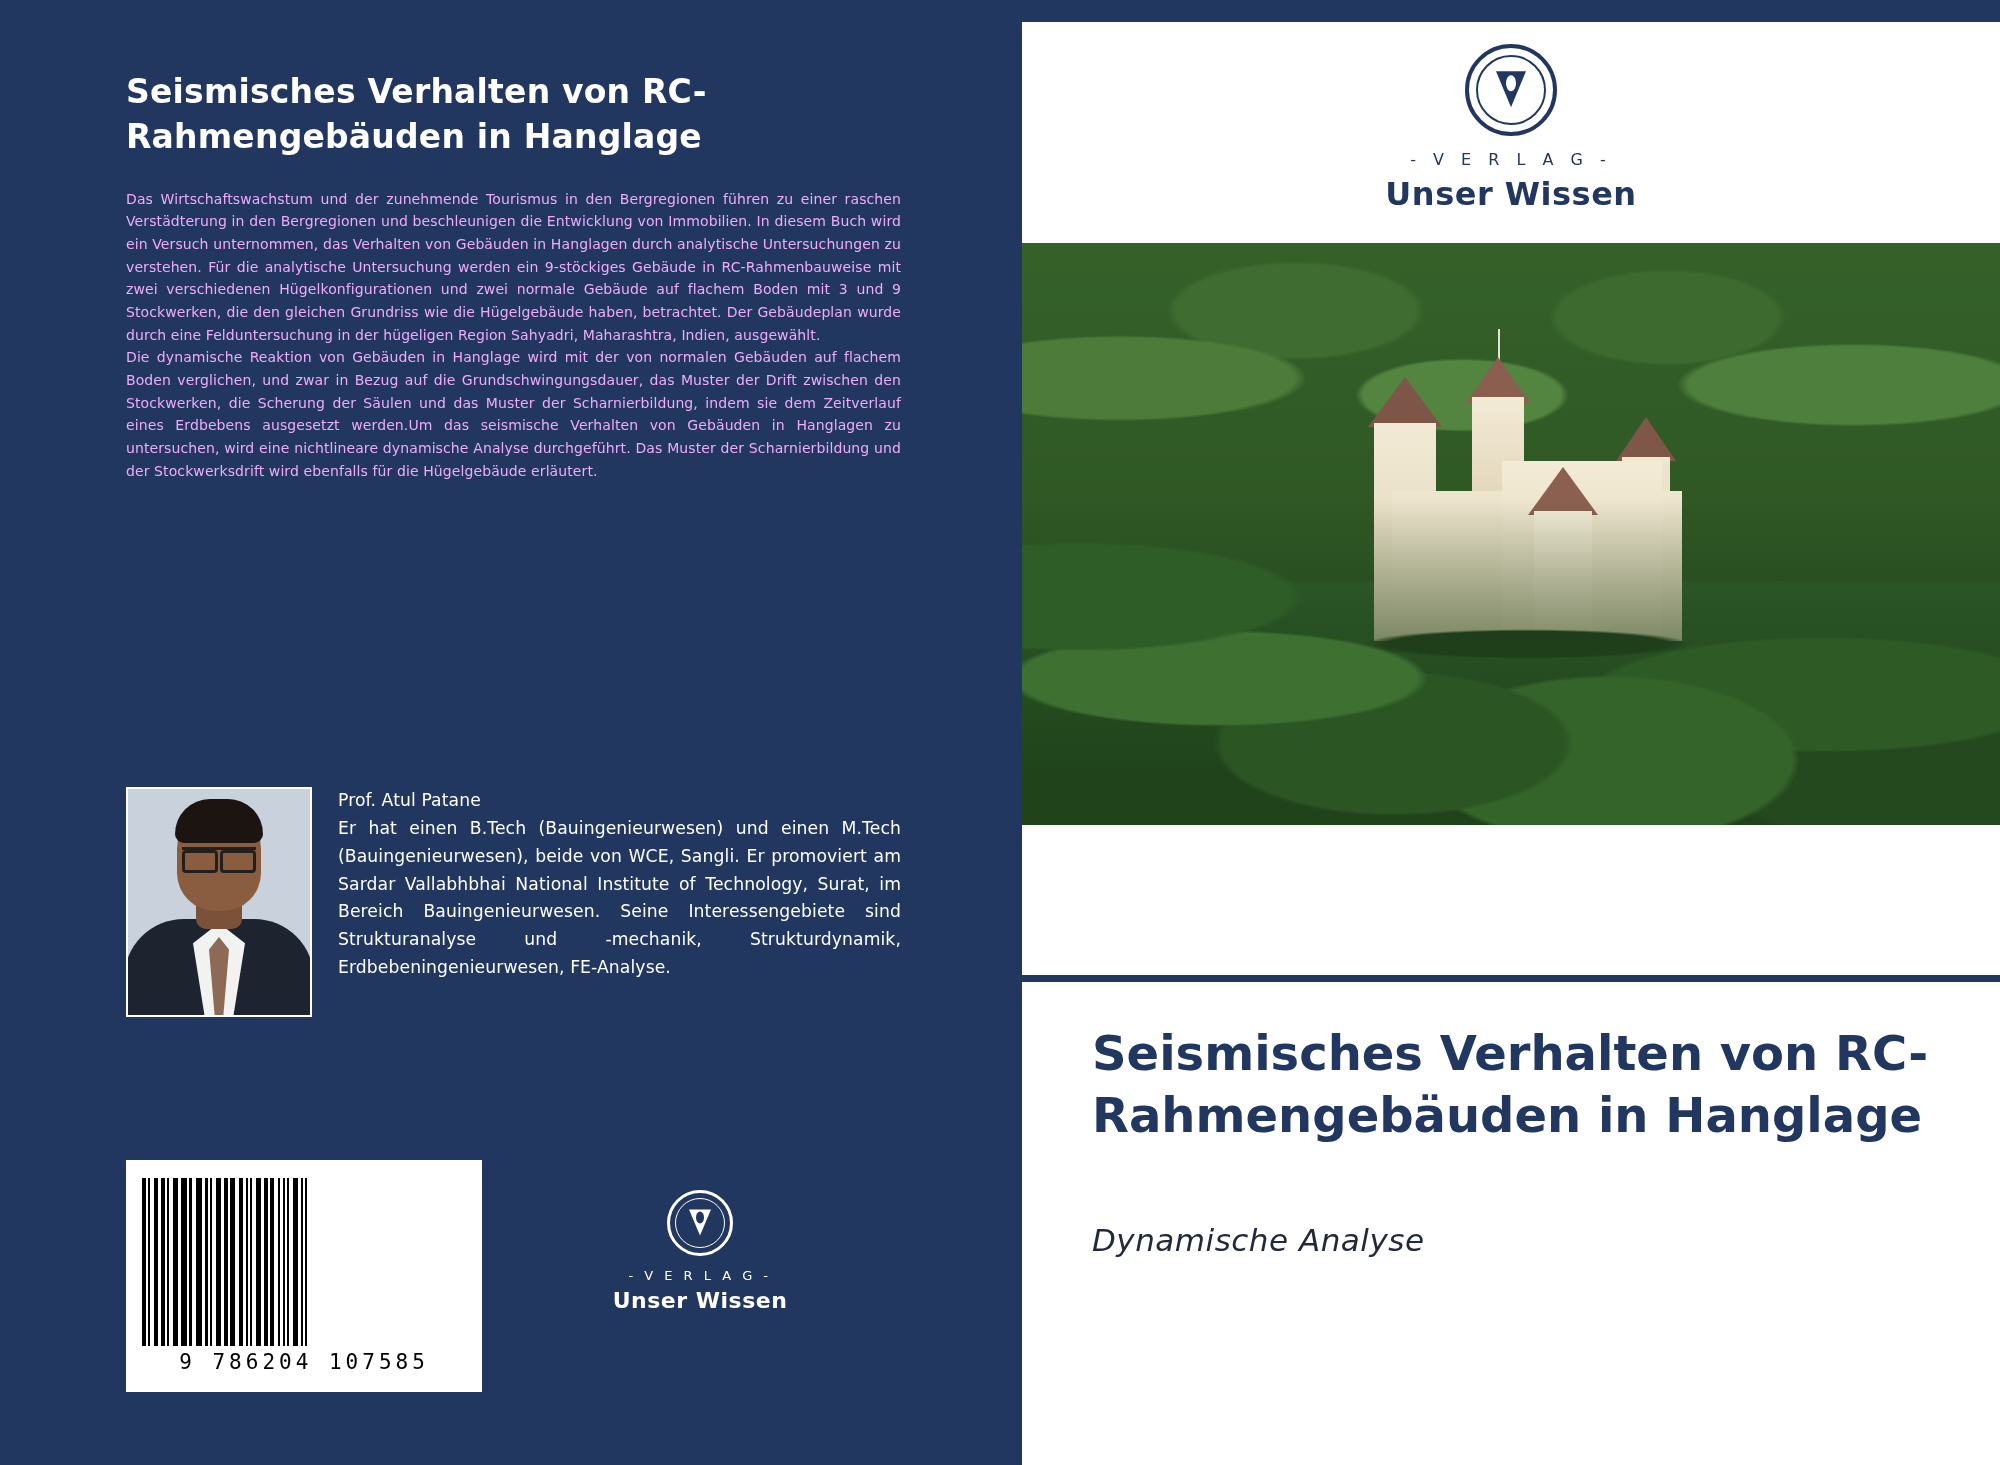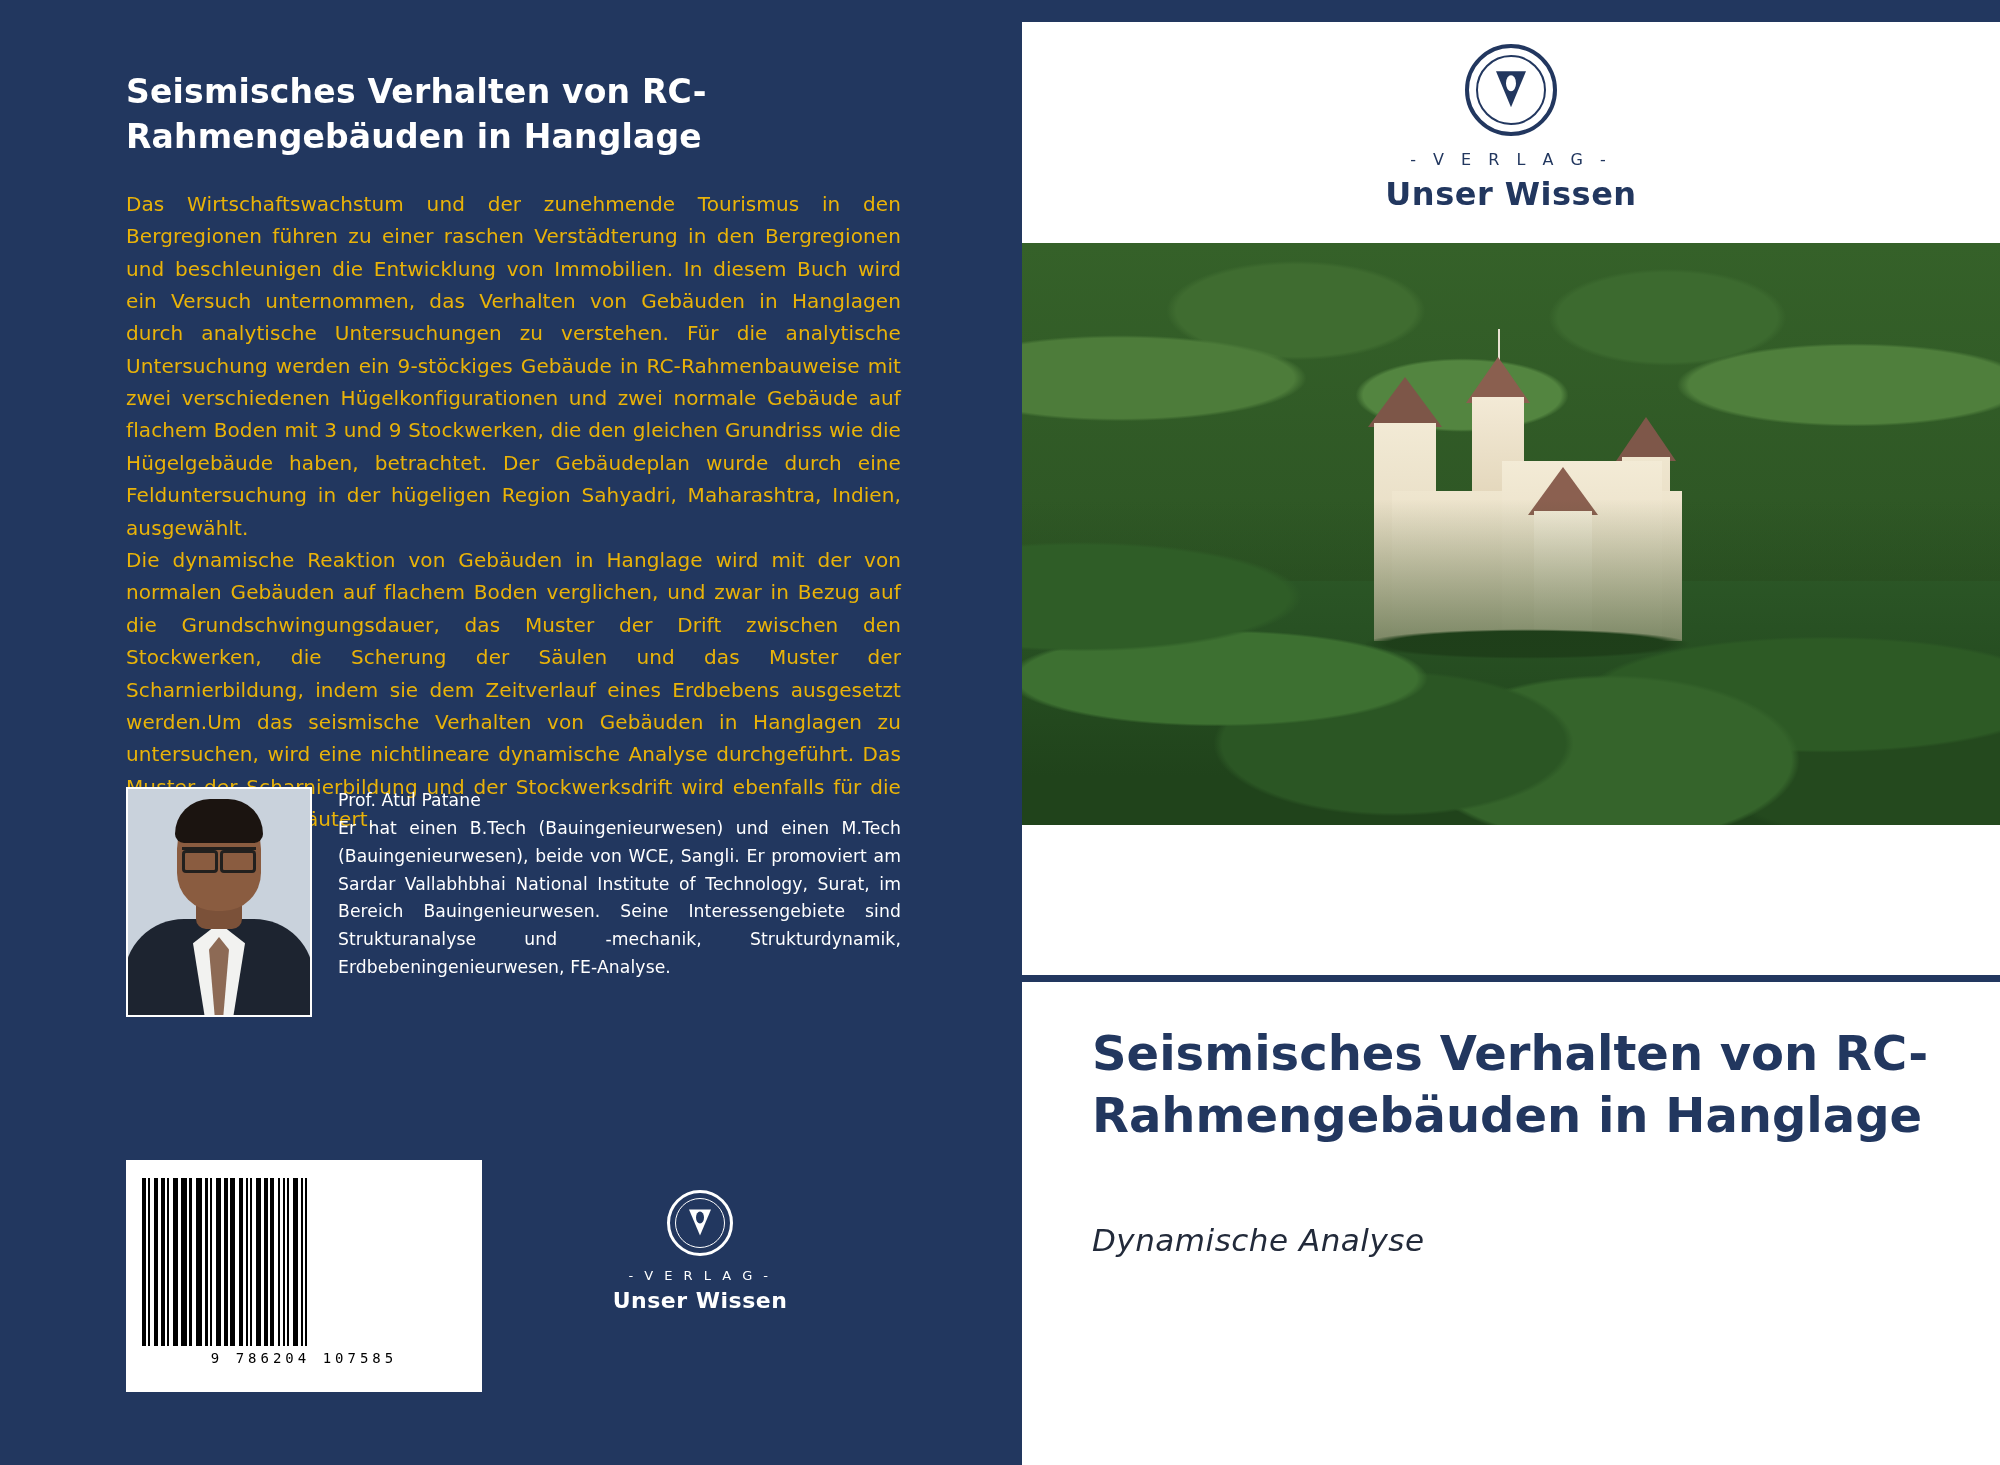--- a/index.html
+++ b/index.html
@@ -30,22 +30,22 @@
   }
   .back-title {
     color: #ffffff;
     font-size: 33px;
     font-weight: bold;
     line-height: 1.36;
     letter-spacing: 0.2px;
     margin-bottom: 28px;
   }
   .back-abstract p {
-    color: #eab308;
-    font-size: 20px;
+    color: #f0abfc;
+    font-size: 14px;
     line-height: 1.62;
     text-align: justify;
     text-justify: inter-word;
     letter-spacing: 0.1px;
   }
 
   .author-block {
     position: absolute;
     left: 126px; top: 787px;
     width: 775px;
@@ -118,21 +118,21 @@
     padding: 18px 16px 10px 16px;
   }
   .bars {
     display: flex; align-items: flex-end; gap: 0;
     height: 168px; width: 324px; margin: 0 auto;
   }
   .bars i { display:block; background:#000; height: 100%; }
   .barcode-num {
     text-align: center;
     font-family: "DejaVu Sans Mono", "Liberation Mono", monospace;
-    font-size: 14px;
+    font-size: 21px;
     letter-spacing: 4px;
     color:#000;
     margin-top: 4px;
   }
 
   
   .back-logo {
     position: absolute;
     left: 600px; top: 1190px;
     width: 200px;

